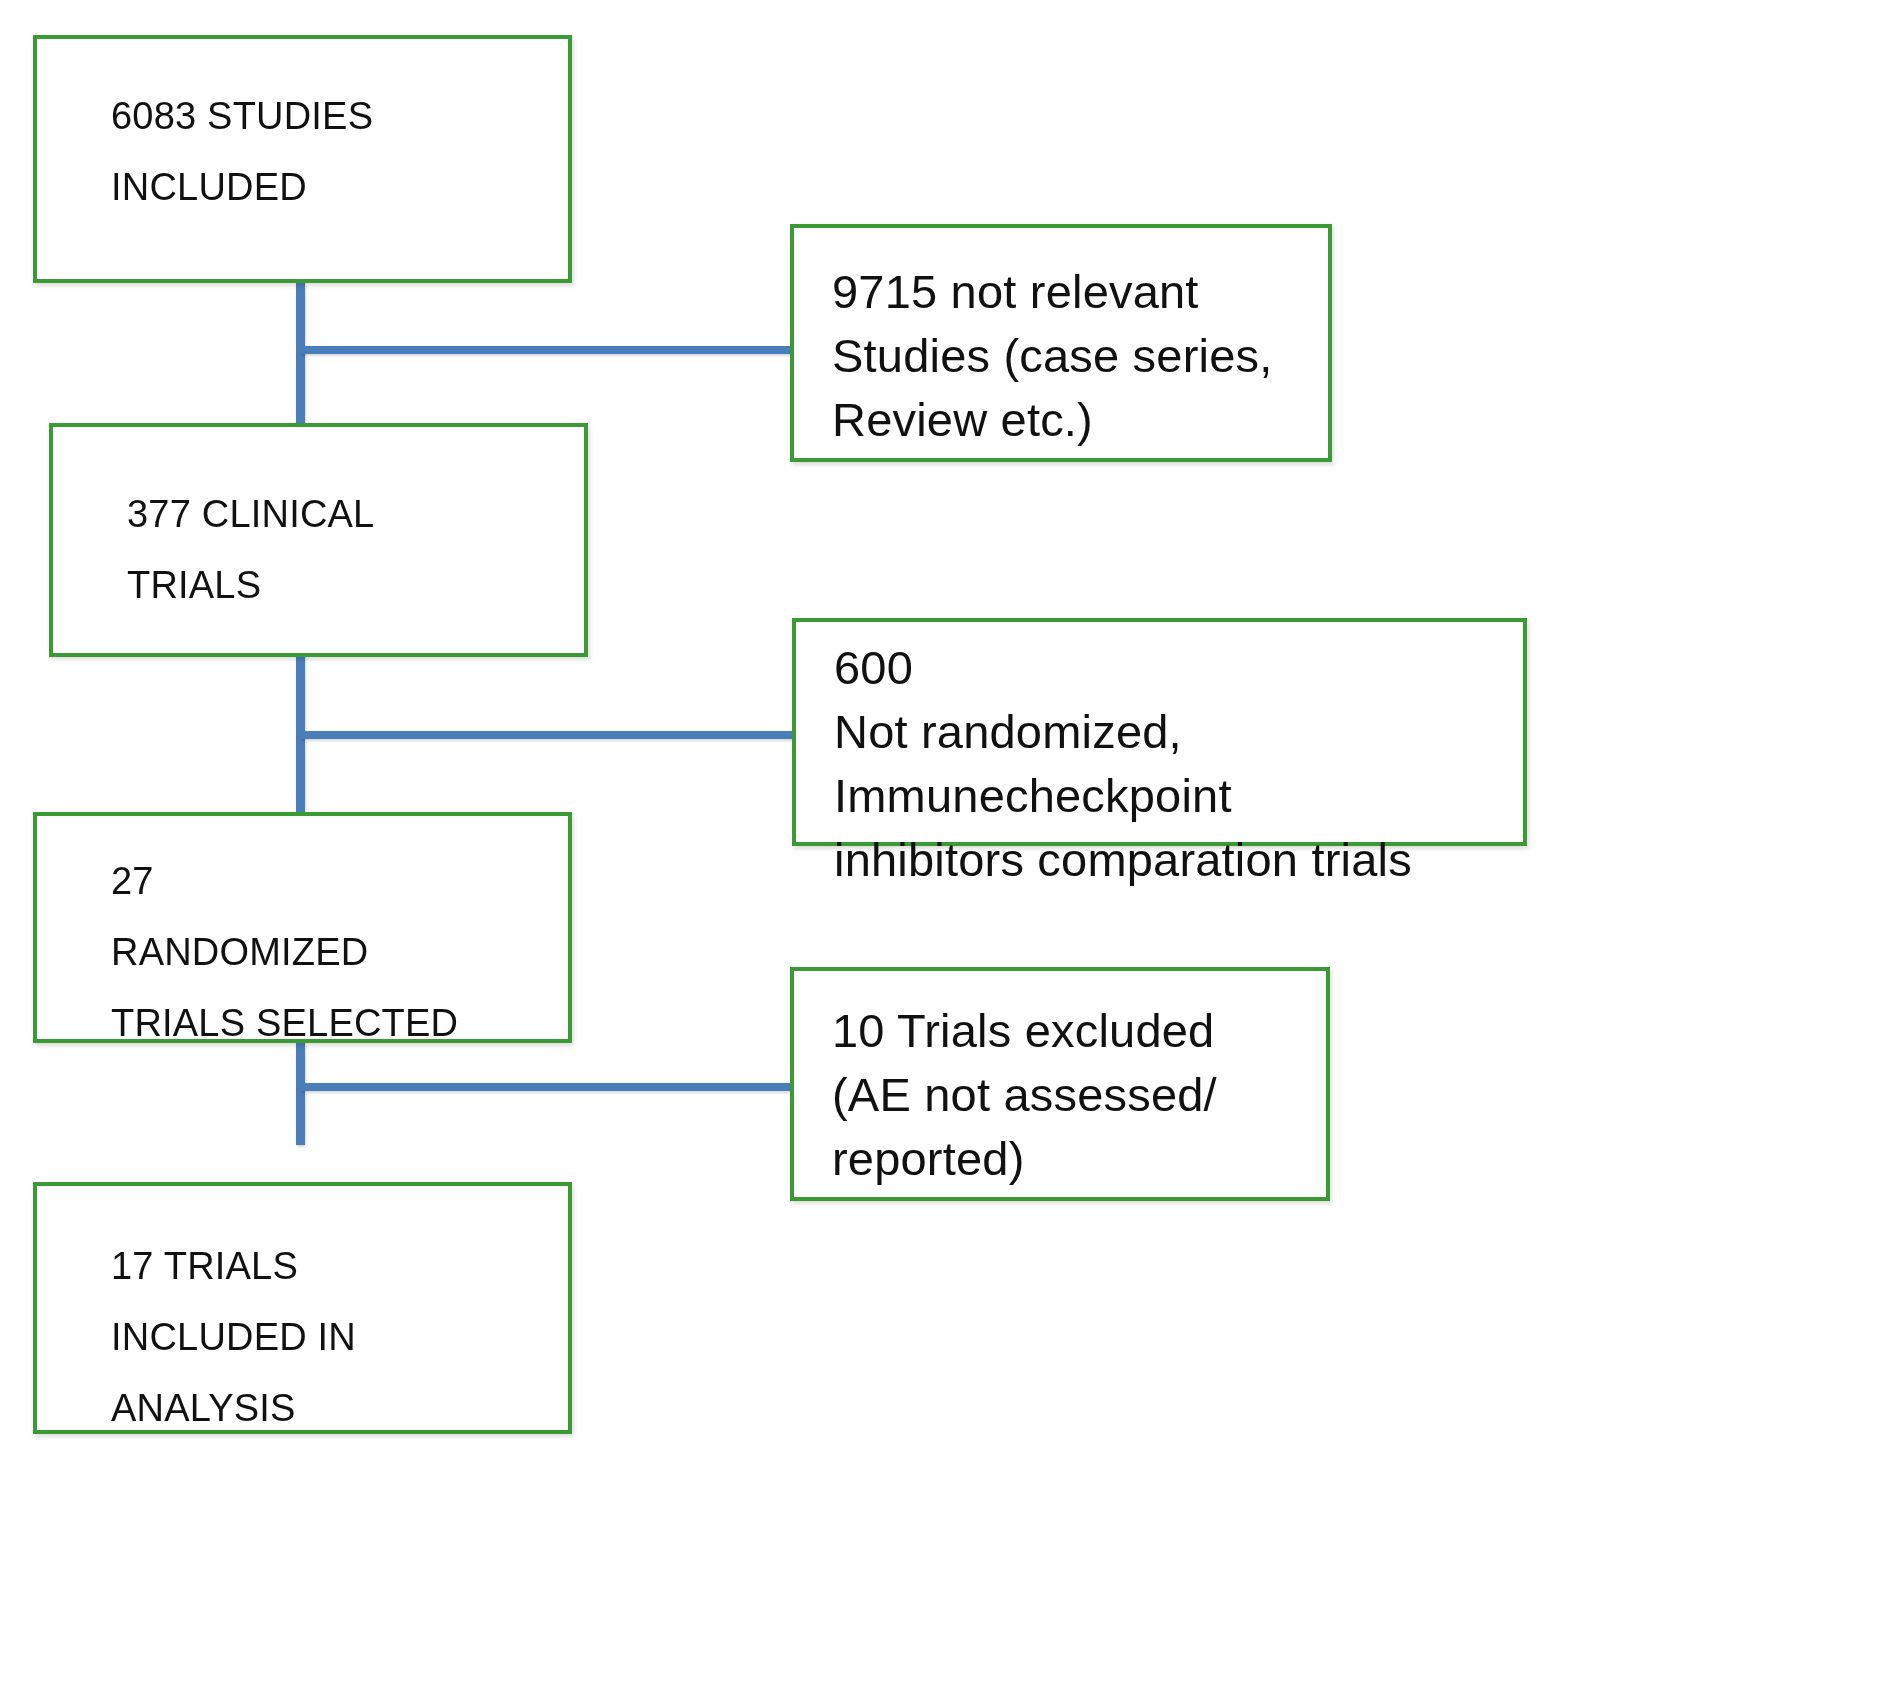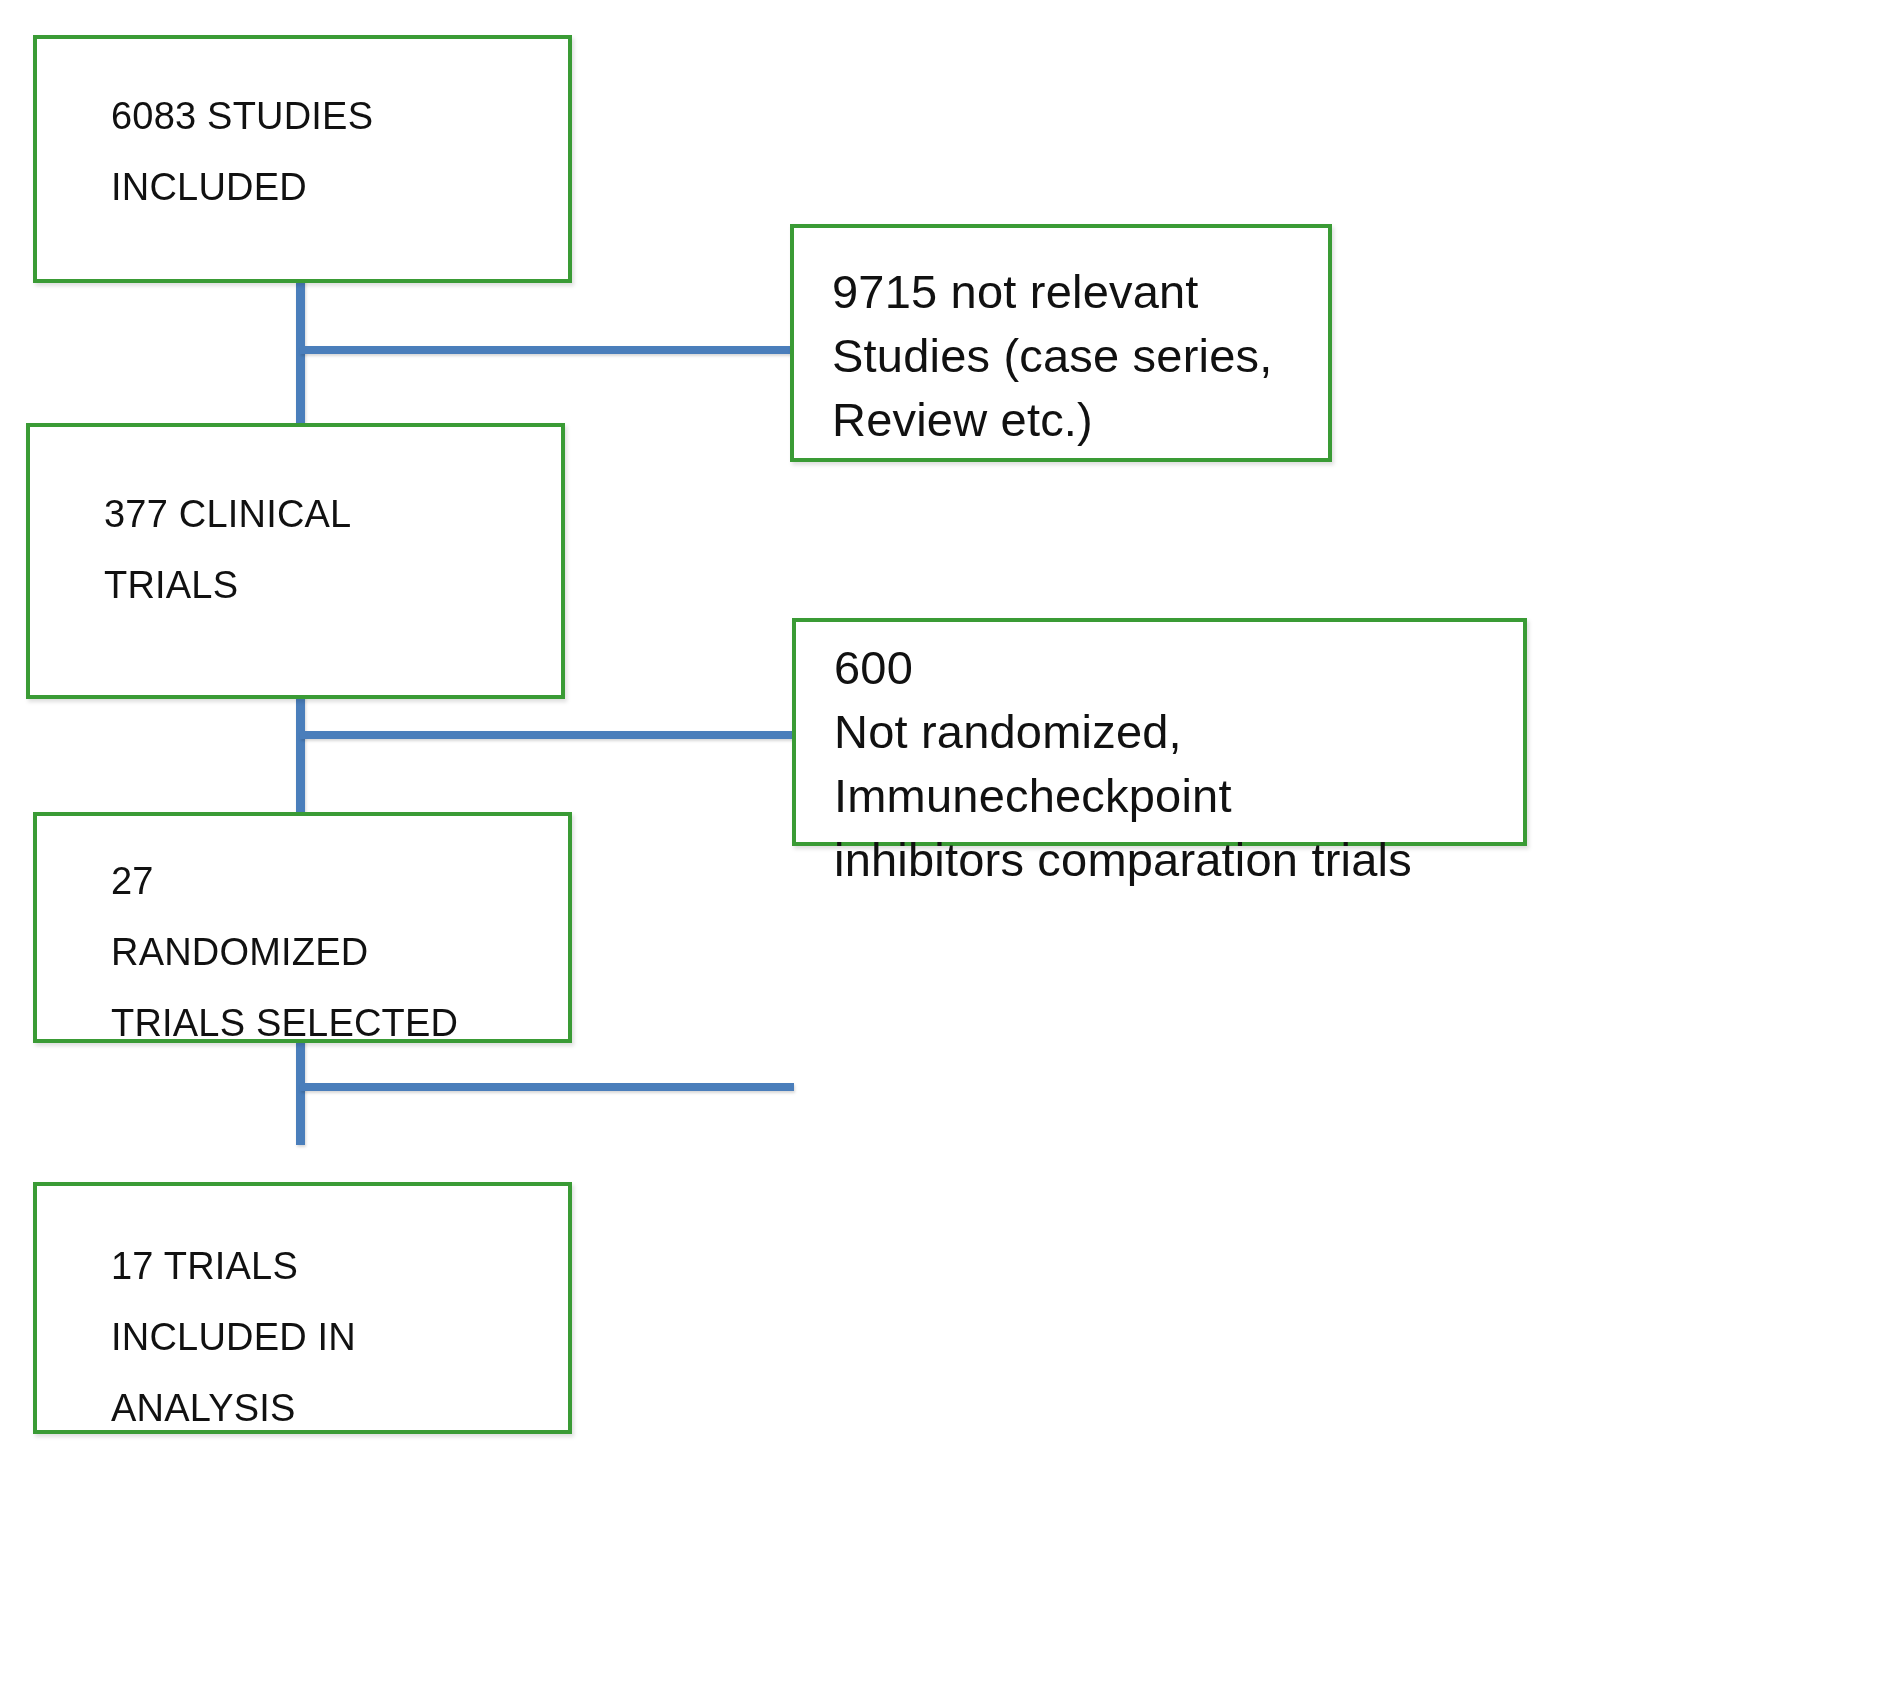--- a/index.html
+++ b/index.html
@@ -58,21 +58,21 @@
     box-shadow: 1px 2px 3px rgba(0,0,0,0.16);
     z-index: 1;
   }
   .conn-v { width: 9px; }
   .conn-h { height: 8px; }
 
   
   #node-included        { left: 33px;  top: 35px;   width: 539px; height: 248px; }
   #node-included .txt   { top: 42px; }
 
-  #node-clinical        { left: 26px;  top: 423px;  width: 539px; height: 276px; padding-left: 16px; }
+  #node-clinical        { left: 49px;  top: 423px;  width: 539px; height: 234px; padding-left: 16px; }
   #node-clinical .txt   { top: 52px; }
 
   #node-randomized      { left: 33px;  top: 812px;  width: 539px; height: 231px; }
   #node-randomized .txt { top: 30px; }
 
   #node-analysis        { left: 33px;  top: 1138px; width: 539px; height: 252px; margin-top: 44px; }
   #node-analysis .txt   { top: 45px; }
 
   #node-notrelevant        { left: 790px; top: 224px;  width: 542px; height: 238px; }
   #node-notrelevant .txt   { top: 32px; }
@@ -135,14 +135,19 @@
 Review etc.)</div>
   </div>
 
   <div class="node side-node" id="node-notrandomized">
     <div class="txt">600
 Not randomized,
 Immunecheckpoint
  inhibitors comparation trials</div>
   </div>
 
+  <div class="node side-node" id="node-excluded">
+    <div class="txt">10 Trials excluded
+(AE not assessed/
+reported)</div>
+  </div>
 
 </div>
 
 </body></html>

